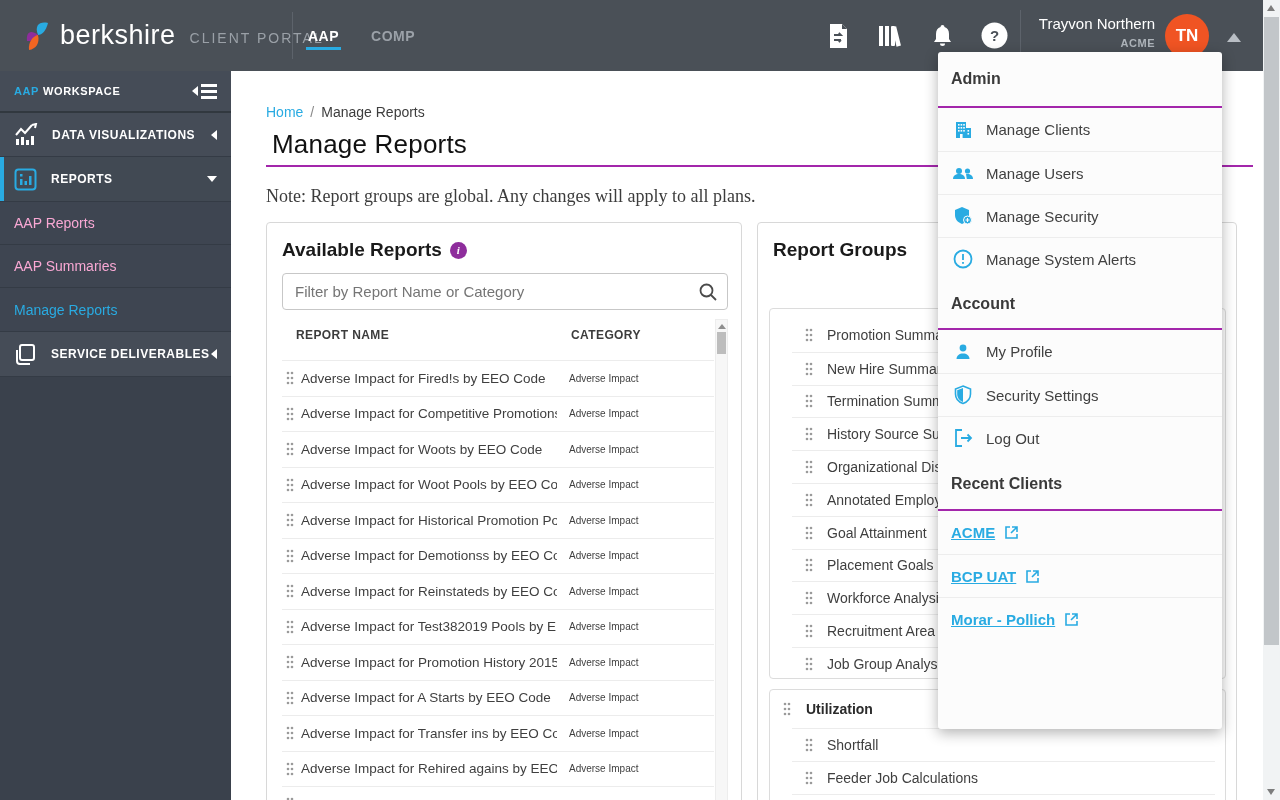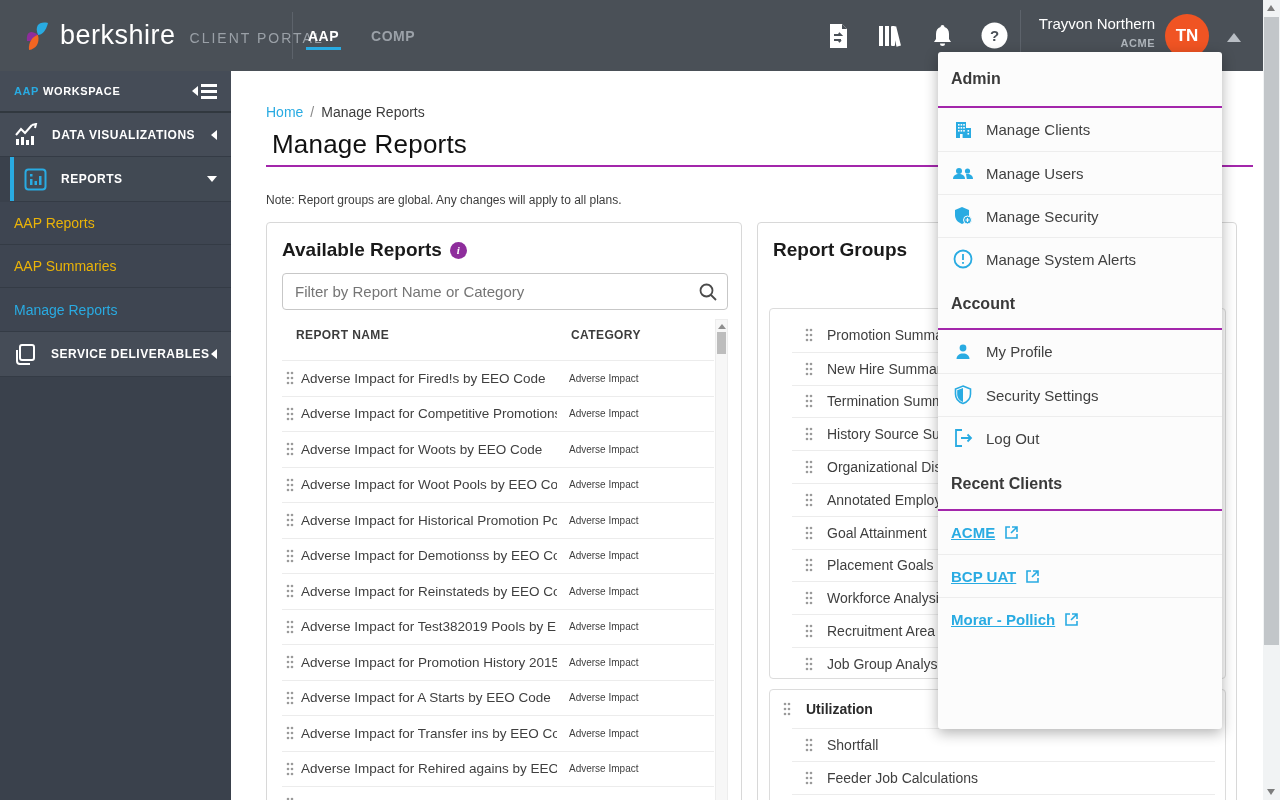--- a/index.html
+++ b/index.html
@@ -43,32 +43,32 @@
   .nav-item { height:44px; background:#454c57; display:flex; align-items:center; padding:0 14px;
               border-bottom:1px solid #343b45; cursor:pointer; position:relative; }
   .nav-item.active { background:#414953; }
   .nav-item.active::before { content:""; position:absolute; left:0; top:0; bottom:0; width:4px; background:#29abe2; }
   .nav-label { color:#fff; font-size:12px; font-weight:bold; letter-spacing:.5px; margin-left:14px; }
   .nav-caret-left { margin-left:auto; width:0; height:0; border-top:5px solid transparent;
                     border-bottom:5px solid transparent; border-right:6px solid #fff; }
   .nav-caret-down { margin-left:auto; width:0; height:0; border-left:5px solid transparent;
                     border-right:5px solid transparent; border-top:6px solid #fff; }
   .sub-item { height:43px; background:#3e4551; display:flex; align-items:center; padding:0 14px;
-              border-bottom:1px solid #343b45; color:#eab308; font-size:14px; cursor:pointer; }
+              border-bottom:1px solid #343b45; color:#f9a8d4; font-size:14px; cursor:pointer; }
   .sub-item.active { color:#29abe2; }
 
   
   .main { position:absolute; left:231px; top:71px; width:1032px; height:729px; background:#fff; }
   .breadcrumb { position:absolute; left:35px; top:33px; font-size:14px; }
   .bc-home { color:#29abe2; cursor:pointer; text-decoration:none; }
   .bc-sep { color:#8a8a8a; margin:0 7px; }
   .bc-current { color:#3d3d3d; }
   .page-title { position:absolute; left:41px; top:58px; font-size:26px; font-weight:500; color:#111; letter-spacing:.2px; }
   .title-rule { position:absolute; left:35px; top:94px; width:987px; height:2px; background:#a326ab; }
-  .note { position:absolute; left:35px; top:122px; font-size:12px; color:#3c3c3c; }
+  .note { position:absolute; left:35px; top:115px; font-size:18px; color:#3c3c3c;font-family:Liberation Serif, serif; }
 
   .card { position:absolute; background:#fff; border:1px solid #d8d8d8; border-radius:4px; }
   .card-available { left:35px; top:151px; width:476px; height:598px; }
   .card-groups { left:526px; top:151px; width:480px; height:598px; }
   .card-title { position:absolute; left:15px; top:16px; font-size:19px; font-weight:600; color:#1a1a1a;
                 display:flex; align-items:center; gap:8px; }
   .info-badge { width:17px; height:17px; border-radius:50%; background:#8e2d9c; color:#fff; font-size:11px;
                 font-weight:bold; font-style:italic; display:flex; align-items:center; justify-content:center;
                 font-family:"Liberation Serif", serif; cursor:pointer; }
   .filter-wrap { position:absolute; left:15px; top:50px; width:446px; height:37px; border:1px solid #c7c7c7;
@@ -214,21 +214,21 @@
           <rect x="2" y="16" width="3" height="6" fill="#fff"></rect>
           <rect x="7" y="14" width="3" height="8" fill="#fff"></rect>
           <rect x="12" y="17" width="3" height="5" fill="#fff"></rect>
           <rect x="17" y="13" width="3" height="9" fill="#fff"></rect>
         </svg>
       </span>
       <span class="nav-label">DATA VISUALIZATIONS</span>
       <span class="nav-caret-left"></span>
     </div>
 
-    <div class="nav-item active" style="height:45px;margin-left:10px;">
+    <div class="nav-item active" style="height:45px;">
       <span>
         <svg width="23" height="23" viewBox="0 0 23 23">
           <rect x="1.5" y="1.5" width="20" height="20" rx="3" fill="none" stroke="#29abe2" stroke-width="2"></rect>
           <rect x="6" y="11" width="2.5" height="6" fill="#29abe2"></rect>
           <rect x="10.5" y="13" width="2.5" height="4" fill="#29abe2"></rect>
           <rect x="15" y="8" width="2.5" height="9" fill="#29abe2"></rect>
           <rect x="6" y="6" width="2.5" height="2.5" fill="#29abe2"></rect>
         </svg>
       </span>
       <span class="nav-label">REPORTS</span>

